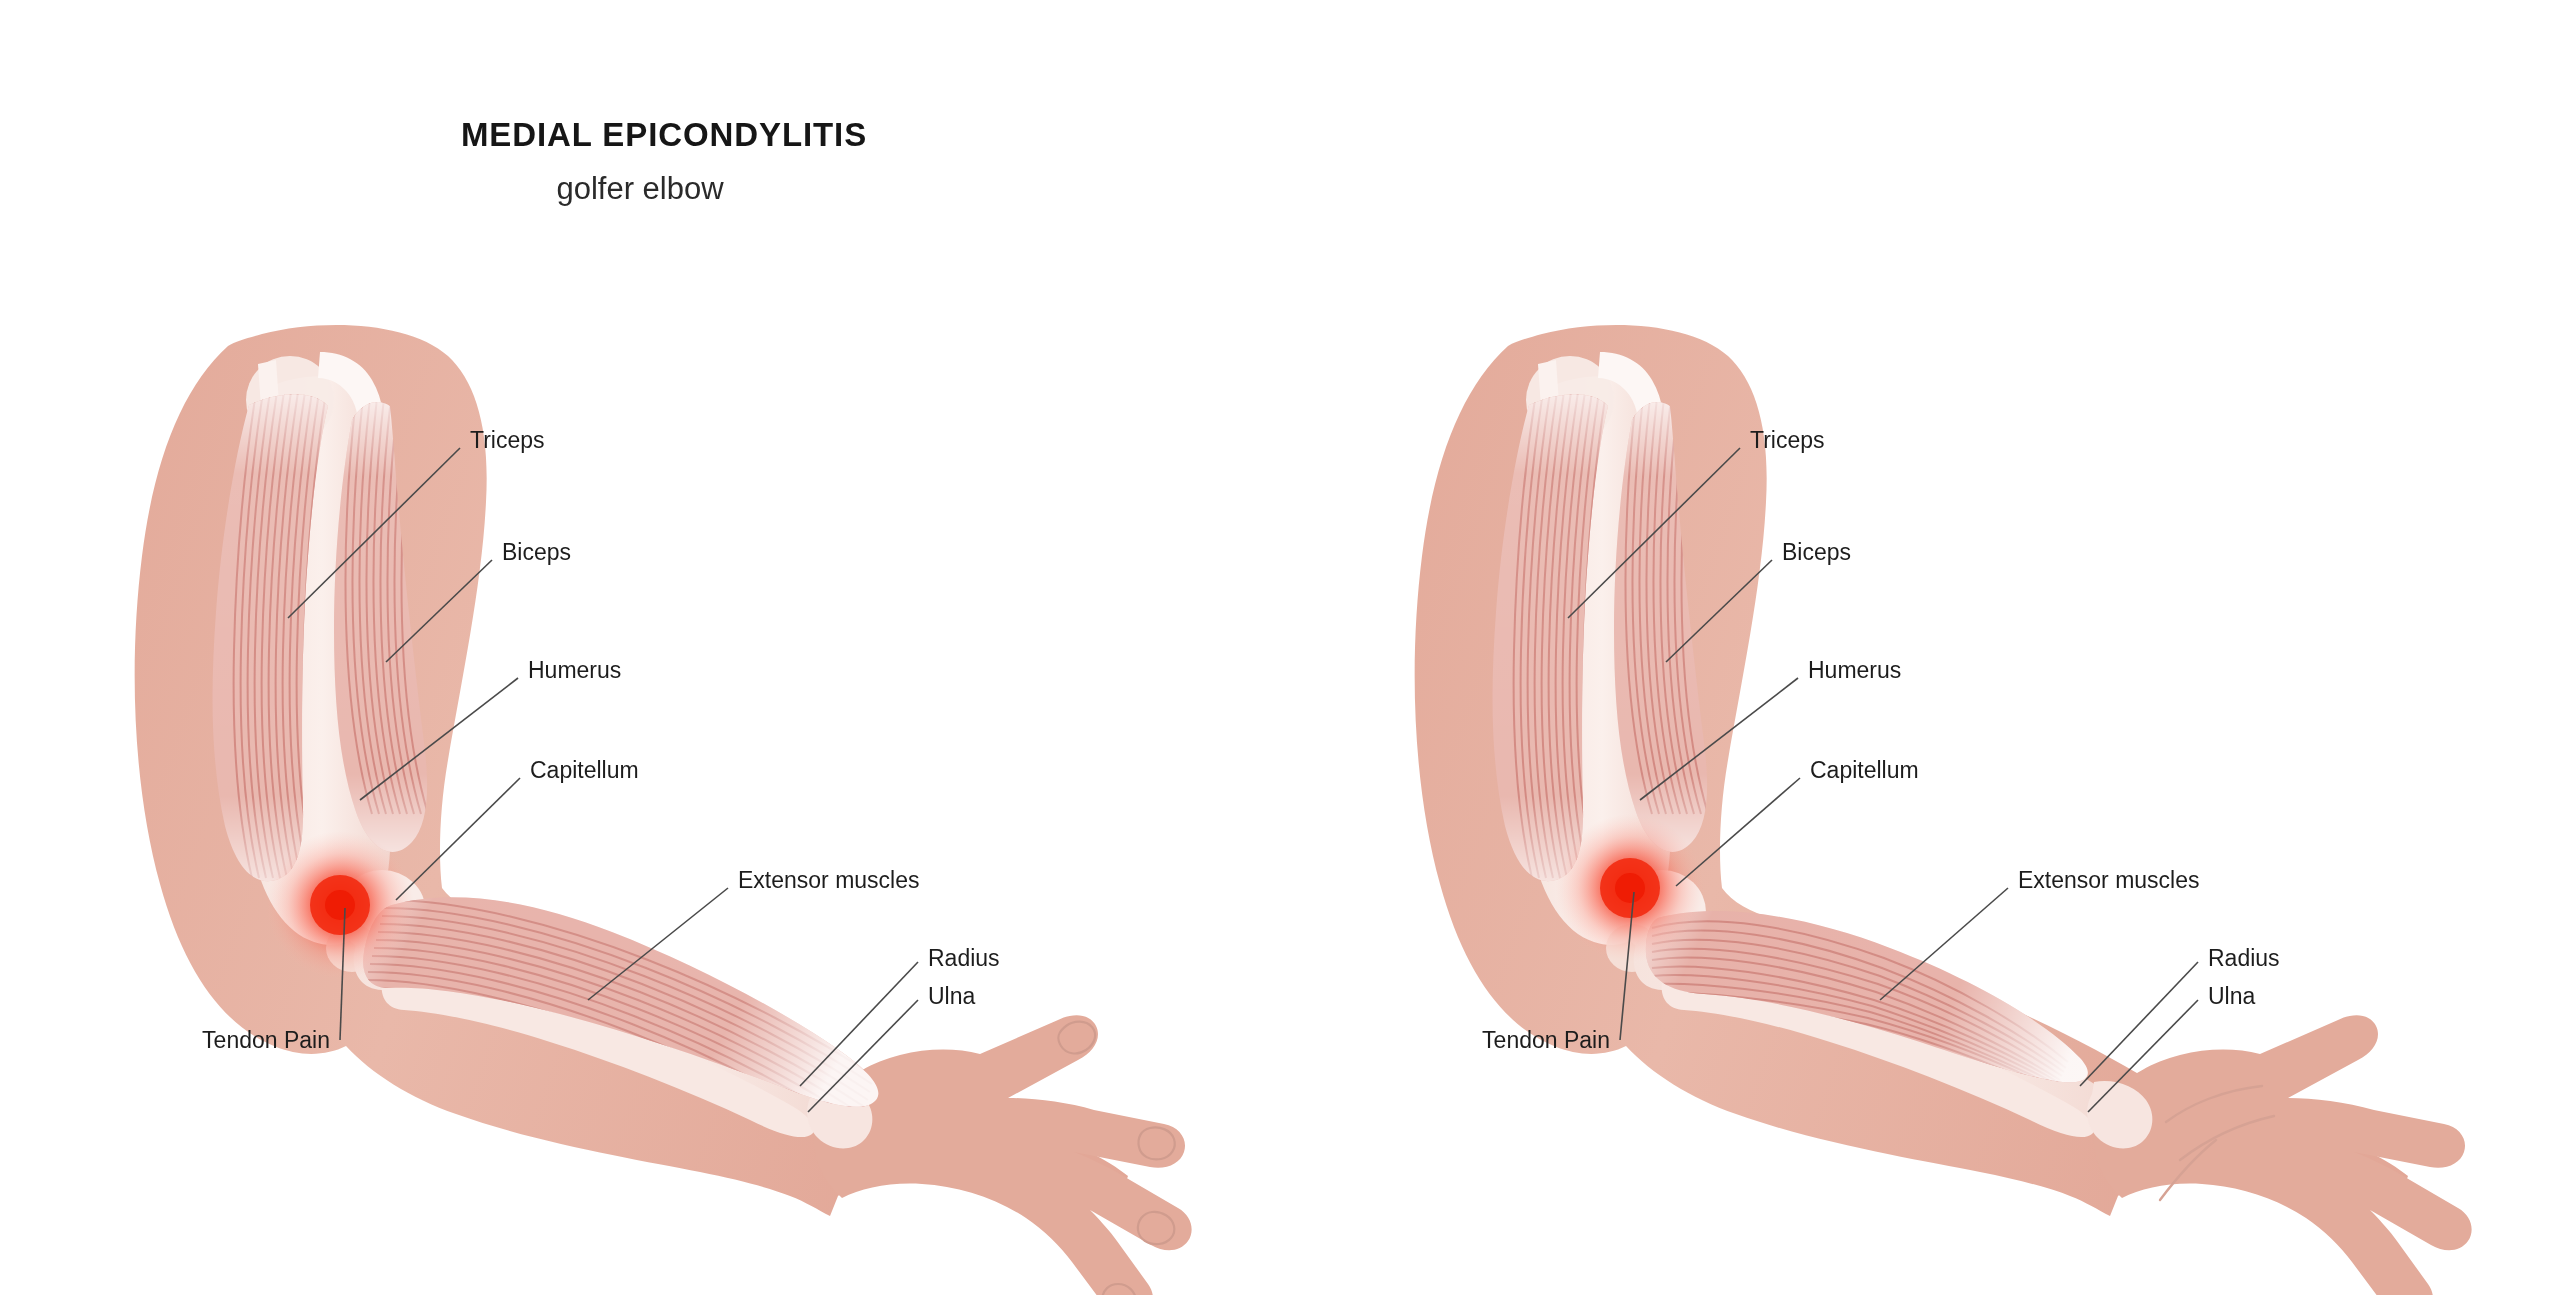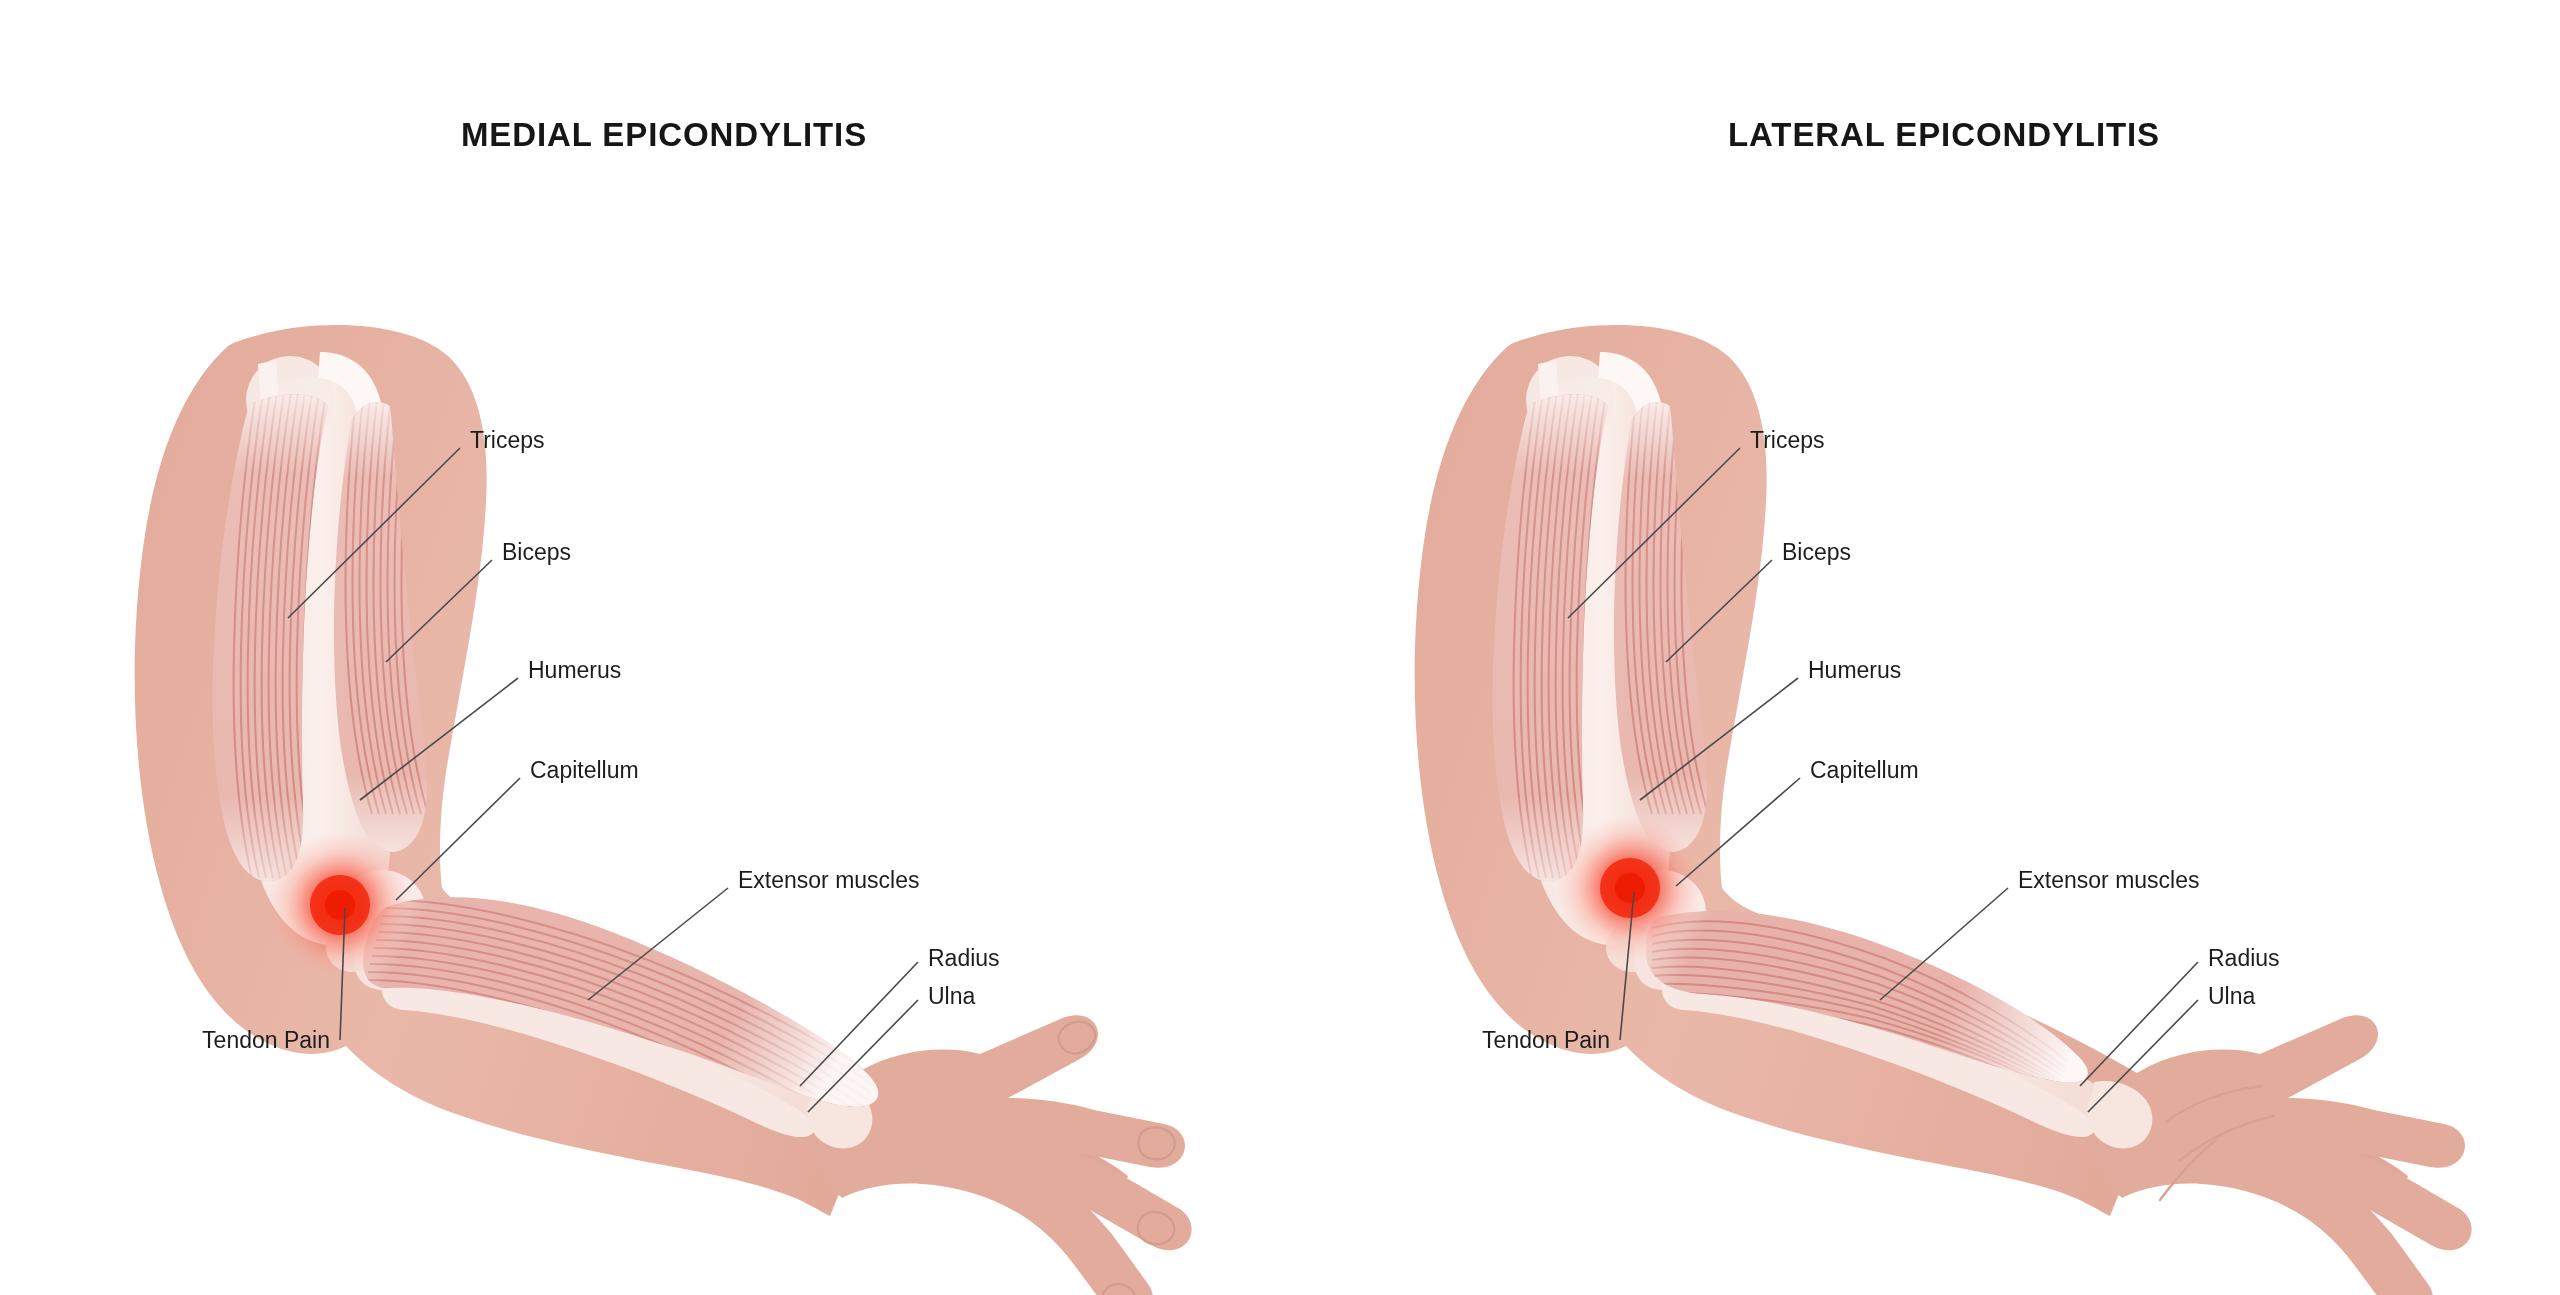--- a/index.html
+++ b/index.html
@@ -73,20 +73,21 @@
 </style>
 </head>
 <body>
 
 <div class="canvas">
 
   <div class="panel panel-left">
 
     <div class="title-block">
       <span class="title-main">MEDIAL EPICONDYLITIS</span>
+      <span class="title-sub">golfer elbow</span>
     </div>
 
     <svg width="1280" height="1295" viewBox="0 0 1280 1295">
       <defs>
         <linearGradient id="skinGradL" x1="0" y1="0" x2="1" y2="0.3">
           <stop offset="0%" stop-color="#e3aa9a"></stop>
           <stop offset="45%" stop-color="#e9b8a9"></stop>
           <stop offset="100%" stop-color="#e2a797"></stop>
         </linearGradient>
         <linearGradient id="boneGradL" x1="0" y1="0" x2="1" y2="0">
@@ -327,21 +328,20 @@
         <text class="lbl" x="928" y="966">Radius</text>
         <text class="lbl" x="928" y="1004">Ulna</text>
         <text class="lbl lbl-end" x="330" y="1048">Tendon Pain</text>
       </g>
     </svg>
   </div>
 
   <div class="panel panel-right">
 
     <div class="title-block">
-      <span class="title-main">LATERAL EPICONDYLITIS</span>
     </div>
 
     <svg width="1280" height="1295" viewBox="0 0 1280 1295">
       <defs>
         <linearGradient id="skinGradR" x1="0" y1="0" x2="1" y2="0.3">
           <stop offset="0%" stop-color="#e3aa9a"></stop>
           <stop offset="45%" stop-color="#e9b8a9"></stop>
           <stop offset="100%" stop-color="#e2a797"></stop>
         </linearGradient>
         <linearGradient id="boneGradR" x1="0" y1="0" x2="1" y2="0">

